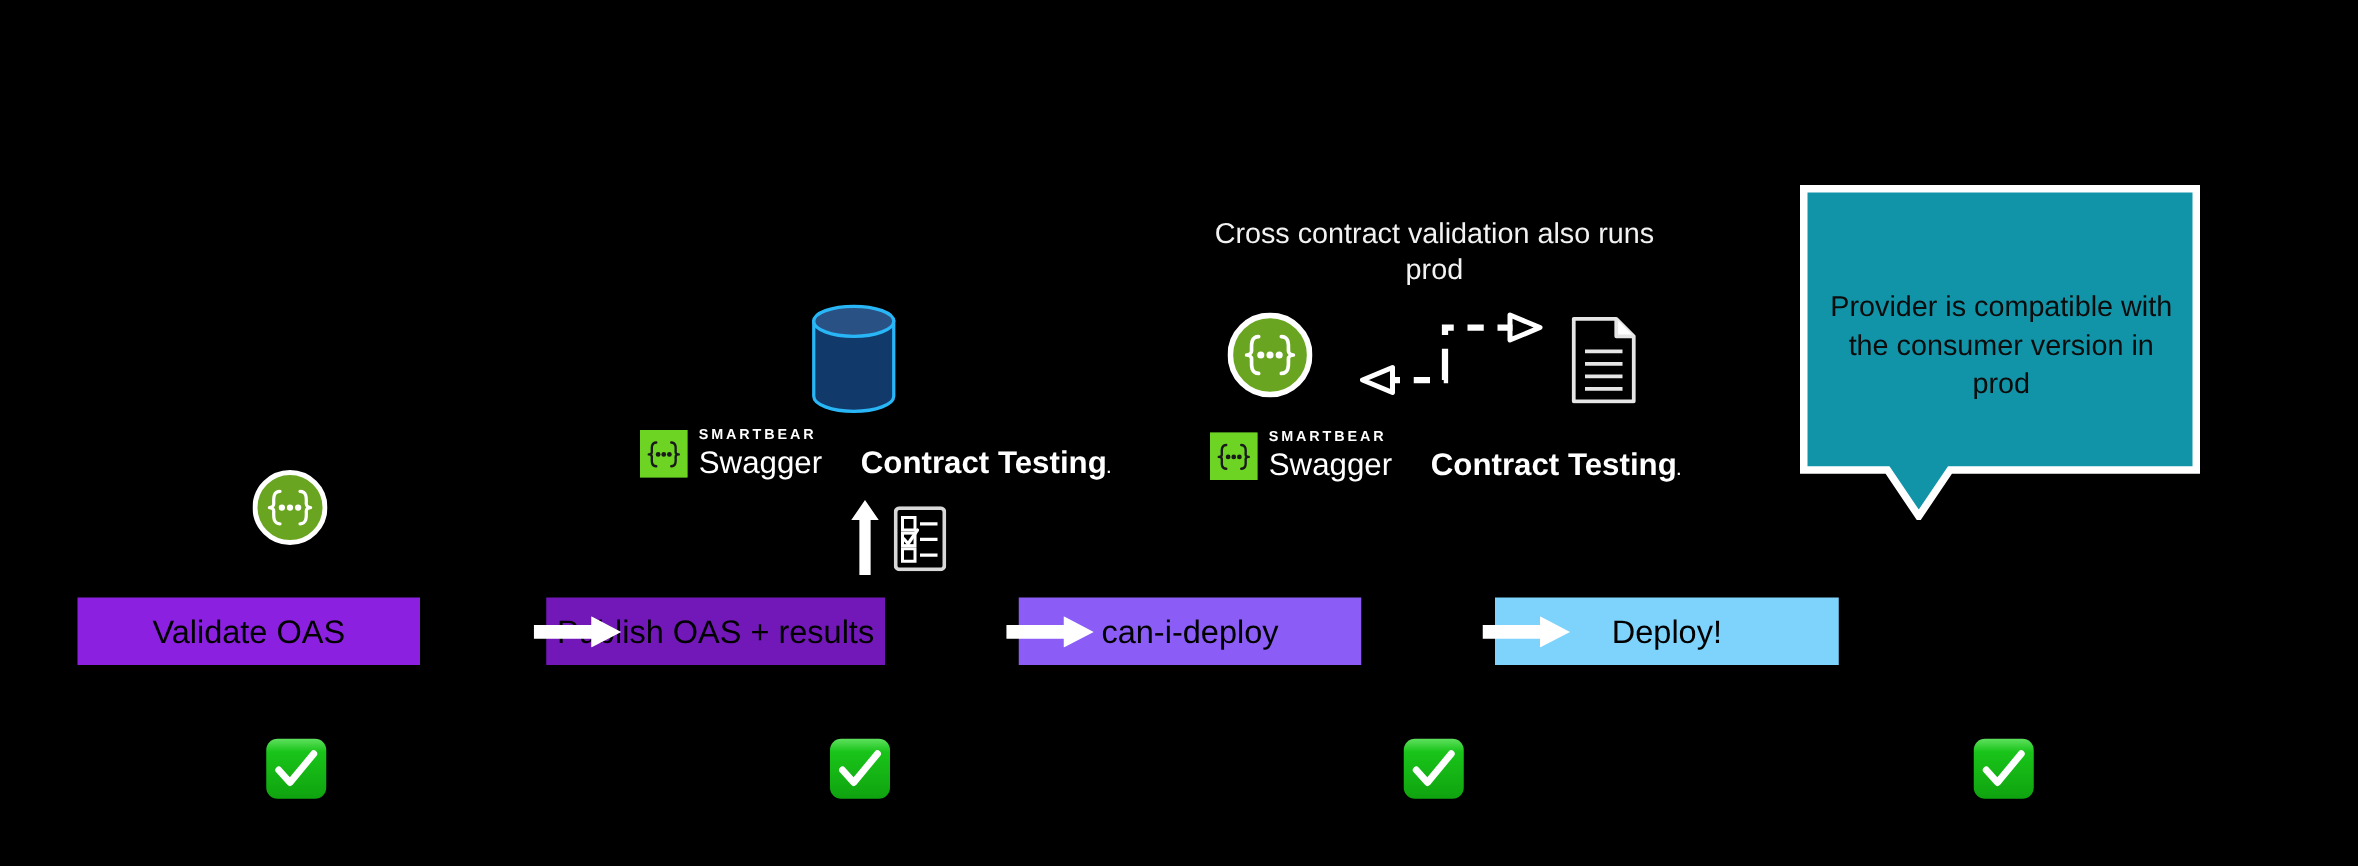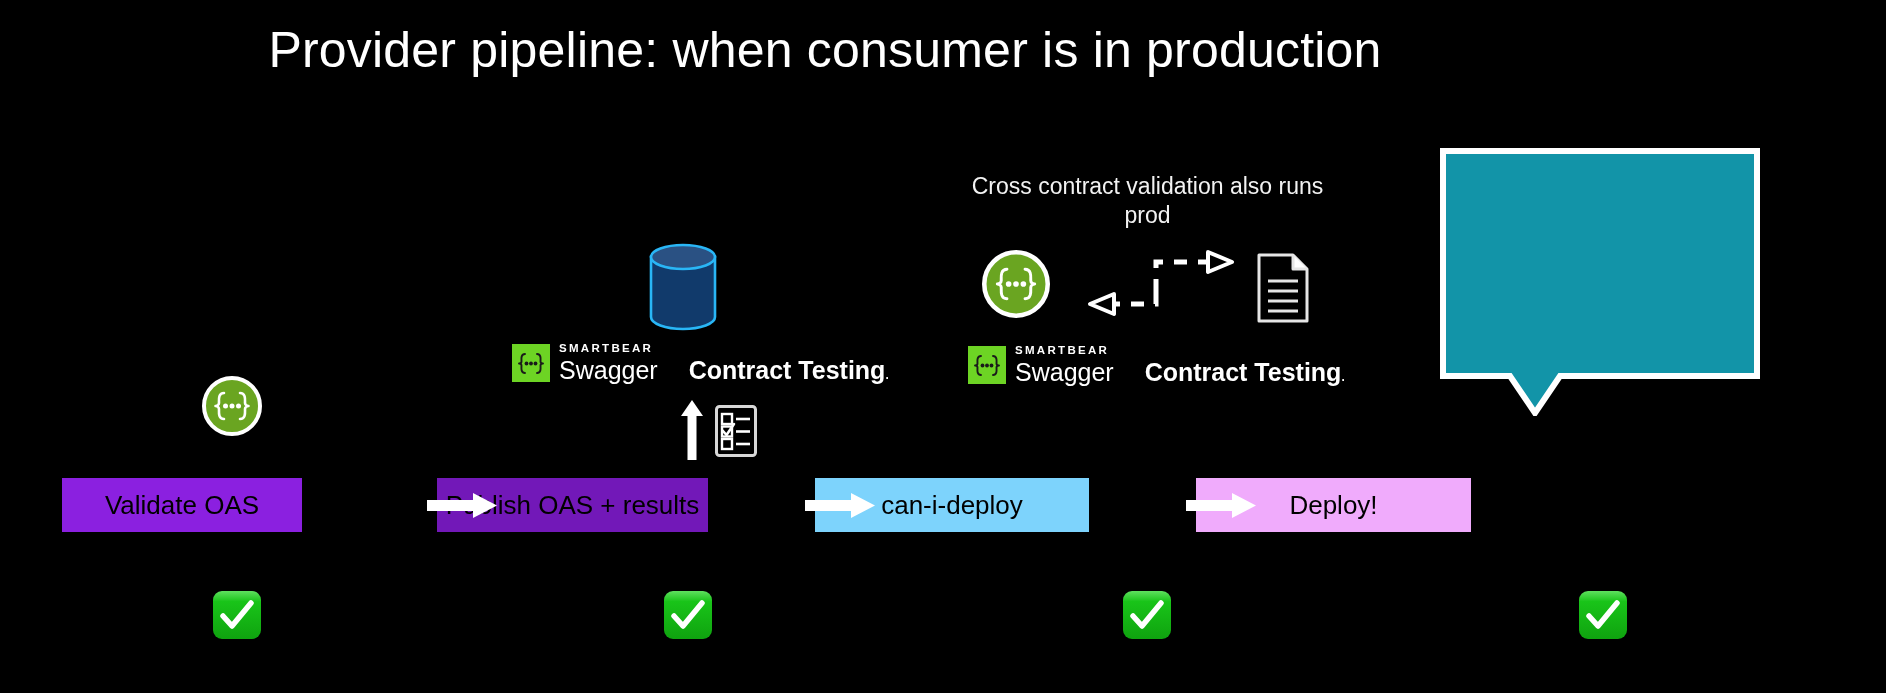--- a/index.html
+++ b/index.html
@@ -182,21 +182,20 @@
     color: #0c0c0c;
     font-size: 23px;
     line-height: 1.33;
   }
 </style>
 </head>
 <body>
 
 <div id="slide">
 
-  <div id="title">Provider pipeline: when consumer is in production</div>
 
   <div class="swagger-circle" style="left:202px; top:376px; width:60px; height:60px;">
     <svg width="60" height="60" viewBox="0 0 60 60">
       <circle cx="30" cy="30" r="28" fill="#6aa521" stroke="#ffffff" stroke-width="4"></circle>
       <path d="M22 17 C16 17 17 24 17 27 C17 29 15 30 13.5 30 C15 30 17 31 17 33 C17 36 16 43 22 43" fill="none" stroke="#ffffff" stroke-width="2.6" stroke-linecap="round" stroke-linejoin="round"></path>
       <path d="M38 17 C44 17 43 24 43 27 C43 29 45 30 46.5 30 C45 30 43 31 43 33 C43 36 44 43 38 43" fill="none" stroke="#ffffff" stroke-width="2.6" stroke-linecap="round" stroke-linejoin="round"></path>
       <circle cx="23.5" cy="30" r="2.5" fill="#ffffff"></circle>
       <circle cx="30" cy="30" r="2.5" fill="#ffffff"></circle>
       <circle cx="36.5" cy="30" r="2.5" fill="#ffffff"></circle>
     </svg>
@@ -261,20 +260,21 @@
       <line x1="13" y1="48" x2="43" y2="48" stroke="#e6e6e6" stroke-width="3"></line>
       <line x1="13" y1="58" x2="43" y2="58" stroke="#e6e6e6" stroke-width="3"></line>
     </svg>
   </div>
 
   <div id="callout">
     <svg width="320" height="268" viewBox="0 0 320 268">
       <path d="M3 3 L317 3 L317 228 L120 228 L95 265 L70 228 L3 228 Z" fill="#1294A8" stroke="#ffffff" stroke-width="6" stroke-linejoin="miter"></path>
     </svg>
   </div>
+  <div id="callout-text">Provider is compatible with the consumer version in prod</div>
 
   <div class="sct-logo" style="left:512px; top:342px;">
     <span class="sct-mark">
       <svg width="38" height="38" viewBox="0 0 38 38">
         <rect width="38" height="38" fill="#6dd424"></rect>
         <path d="M13 10 C8.5 10 9.5 15.5 9.5 17.5 C9.5 19 8 19.5 7 19.5 C8 19.5 9.5 20 9.5 21.5 C9.5 23.5 8.5 29 13 29" fill="none" stroke="#1a1a1a" stroke-width="1.9" stroke-linecap="round" stroke-linejoin="round"></path>
         <path d="M25 10 C29.5 10 28.5 15.5 28.5 17.5 C28.5 19 30 19.5 31 19.5 C30 19.5 28.5 20 28.5 21.5 C28.5 23.5 29.5 29 25 29" fill="none" stroke="#1a1a1a" stroke-width="1.9" stroke-linecap="round" stroke-linejoin="round"></path>
         <circle cx="14.5" cy="19.5" r="1.9" fill="#1a1a1a"></circle>
         <circle cx="19" cy="19.5" r="1.9" fill="#1a1a1a"></circle>
         <circle cx="23.5" cy="19.5" r="1.9" fill="#1a1a1a"></circle>
@@ -296,27 +296,27 @@
         <circle cx="19" cy="19.5" r="1.9" fill="#1a1a1a"></circle>
         <circle cx="23.5" cy="19.5" r="1.9" fill="#1a1a1a"></circle>
       </svg>
     </span>
     <span class="sct-words">
       <span class="sct-smartbear">SMARTBEAR</span>
       <span class="sct-main"><span>Swagger</span> <b>Contract Testing</b><span class="sct-dot">.</span></span>
     </span>
   </div>
 
-  <div class="stage-box" style="left:62px;   width:240px; background:#8B20E0;">Validate OAS</div>
+  <div class="stage-box" style="left:62px;   width:274px; background:#8B20E0;">Validate OAS</div>
 
   <div class="stage-box" style="left:437px;  width:271px; background:#7218B8;">Publish OAS + results</div>
 
-  <div class="stage-box" style="left:815px;  width:274px; background:#7dd3fc;">can-i-deploy</div>
-
-  <div class="stage-box" style="left:1196px; width:275px; background:#f0abfc;">Deploy!</div>
+  <div class="stage-box" style="left:815px;  width:274px; background:#8b5cf6;">can-i-deploy</div>
+
+  <div class="stage-box" style="left:1196px; width:275px; background:#7dd3fc;">Deploy!</div>
 
   <div class="pipe-arrow" style="left:427px;">
     <svg width="70" height="25" viewBox="0 0 70 25">
       <polygon points="0,7 46,7 46,0 70,12.5 46,25 46,18 0,18" fill="#ffffff"></polygon>
     </svg>
   </div>
   <div class="pipe-arrow" style="left:805px;">
     <svg width="70" height="25" viewBox="0 0 70 25">
       <polygon points="0,7 46,7 46,0 70,12.5 46,25 46,18 0,18" fill="#ffffff"></polygon>
     </svg>

